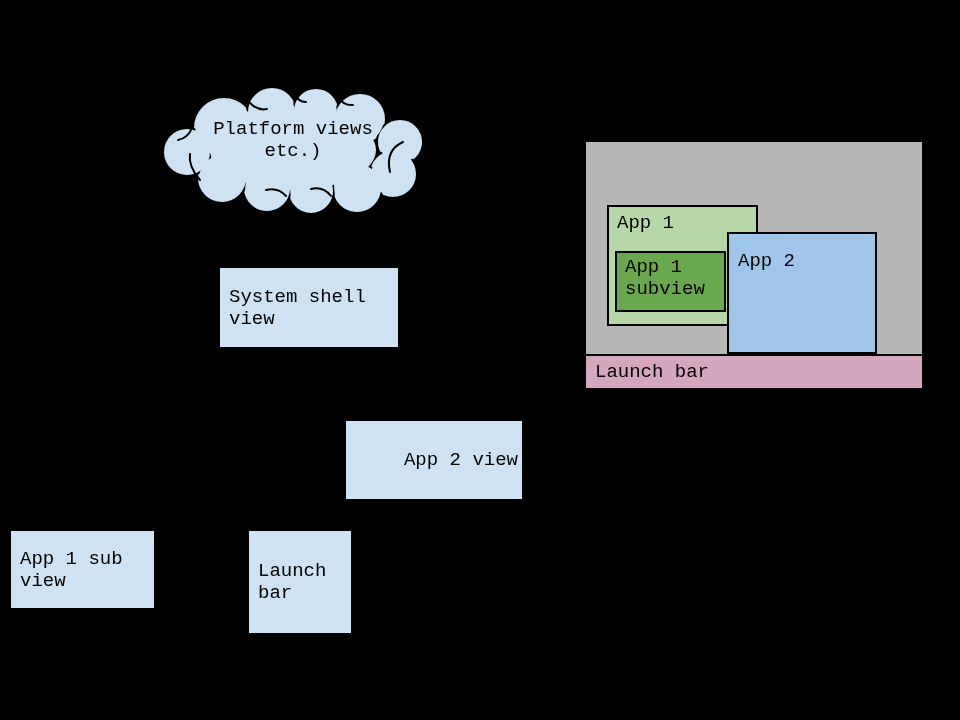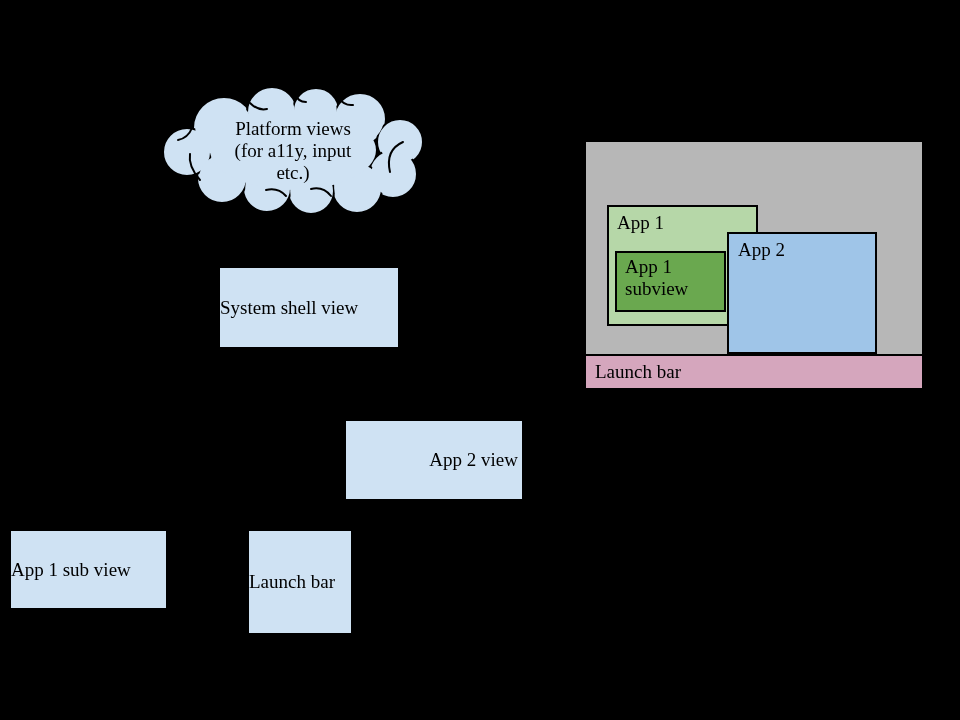--- a/index.html
+++ b/index.html
@@ -6,21 +6,21 @@
     margin: 0;
     padding: 0;
     background: #000000;
   }
   .stage {
     position: relative;
     width: 960px;
     height: 720px;
     background: #000000;
     overflow: hidden;
-    font-family: Liberation Serif, serif;
+    font-family: Liberation Mono, monospace;
     font-size: 19px;
     line-height: 22px;
     color: #000000;
   }
   * { box-sizing: border-box; }
 
   
   .cloud-svg {
     position: absolute;
     left: 160px;
@@ -36,26 +36,27 @@
     text-align: center;
   }
   .cloud-text span { display: block; }
 
   
   .viewbox {
     position: absolute;
     background: #cfe2f3;
     display: flex;
     align-items: center;
+    padding-left: 9px;
     padding-right: 4px;
   }
   #system-shell-view { left: 220px; top: 268px; width: 178px; height: 79px; }
   #app1-view         { left: 11px;  top: 389px; width: 179px; height: 79px; }
   #app2-view         { left: 346px; top: 421px; width: 176px; height: 78px; justify-content: flex-end; }
-  #app1-sub-view     { left: 11px;  top: 531px; width: 155px; height: 77px; }
+  #app1-sub-view     { left: 11px;  top: 531px; width: 143px; height: 77px; }
   #launch-bar-view   { left: 249px; top: 531px; width: 102px; height: 102px; }
 
   
   #shell-mock {
     position: absolute;
     left: 586px;
     top: 142px;
     width: 336px;
     height: 246px;
     background: #b7b7b7;
@@ -75,21 +76,21 @@
     padding: 5px 8px;
   }
   #app1-subview-window {
     left: 29px; top: 109px; width: 111px; height: 61px;
     background: #6aa84f;
     padding: 3px 8px;
   }
   #app2-window {
     left: 141px; top: 90px; width: 150px; height: 122px;
     background: #9fc5e8;
-    padding: 5px 9px;
+    padding: 16px 9px;
   }
   #launch-bar-mock {
     position: absolute;
     left: 0; bottom: 0;
     width: 336px; height: 34px;
     background: #d5a6bd;
     border-top: 2px solid #000000;
     display: flex;
     align-items: center;
     padding-left: 9px;
@@ -137,21 +138,20 @@
       <path d="M 179 14 q 5 8 14 7"></path>
       <path d="M 243 58 q -18 8 -13 30"></path>
       <path d="M 171 112 q -8 -10 -20 -7"></path>
       <path d="M 126 112 q -8 -9 -20 -6"></path>
       <path d="M 40 96 q -12 -14 -10 -26"></path>
       <path d="M 18 56 q 10 -2 14 -12"></path>
     </g>
   </svg>
   <div class="cloud-text">
     <span>Platform views</span>
-    <span>(for a11y, input</span>
     <span>etc.)</span>
   </div>
 
   <div class="viewbox" id="system-shell-view">
     <span>System shell view</span>
   </div>
 
 
   <div class="viewbox" id="app2-view">
     <span>App 2 view</span>

